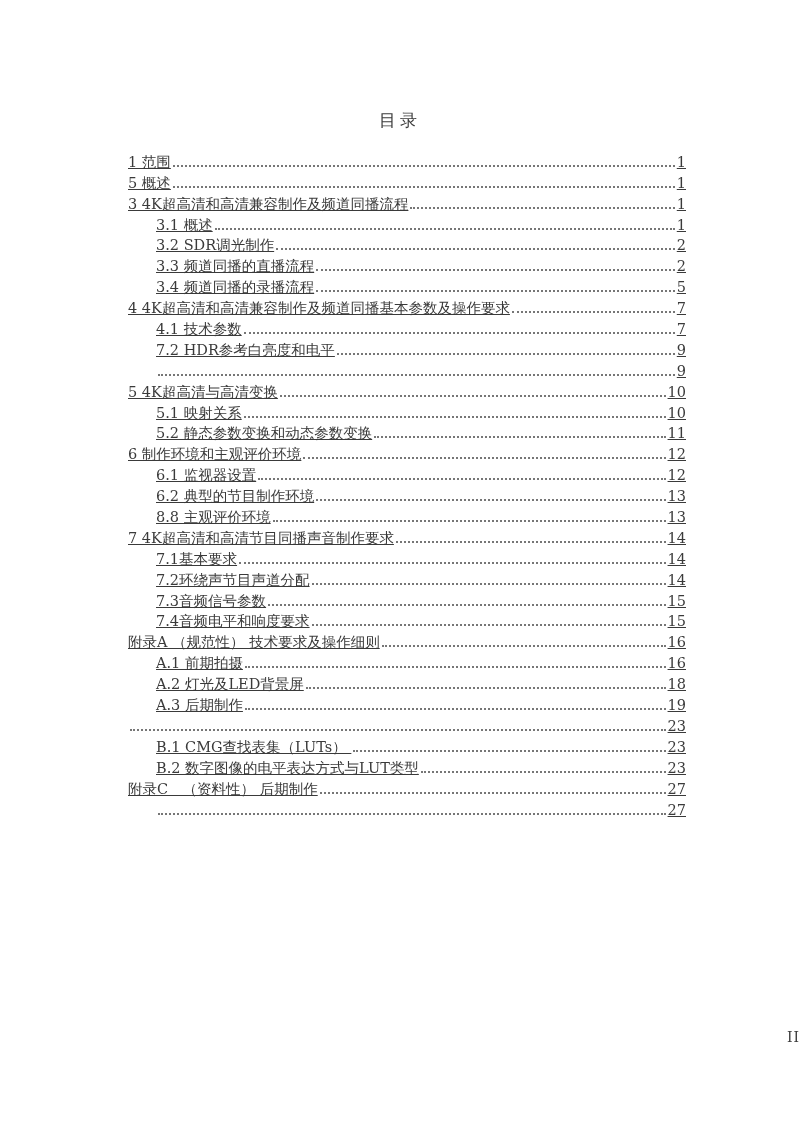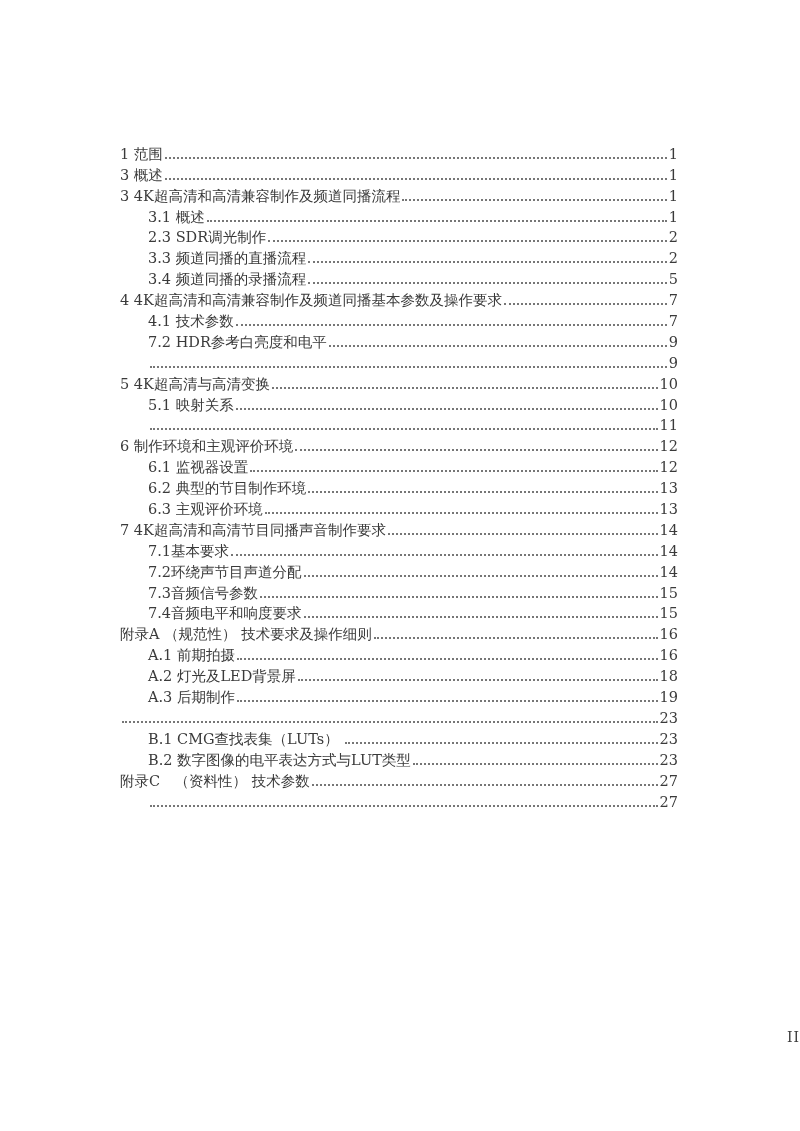--- a/index.html
+++ b/index.html
@@ -30,22 +30,23 @@
     font-weight: normal;
     letter-spacing: 4px;
     margin: 0;
   }
   .toc {
     position: absolute;
     top: 142px;
     left: 120px;
     width: 558px;
     list-style: none;
-    margin: 0;
+    margin: 8px;
     padding: 0;
+    text-decoration: underline;
   }
   .toc-row {
     display: flex;
     align-items: flex-end;
     height: 20.9px;
     font-size: 14.5px;
     line-height: 17px;
   }
   .toc-row.indent {
     padding-left: 28px;
@@ -72,44 +73,45 @@
     text-align: right;
     font-size: 14px;
     letter-spacing: 1px;
   }
 </style>
 </head>
 <body>
 
 <div class="page">
 
+  <h1 class="doc-title">目录</h1>
 
   <ol class="toc">
       <li class="toc-row">
         <span class="toc-label">1 范围</span>
         <span class="toc-leader"></span>
         <span class="toc-page">1</span>
       </li>
       <li class="toc-row">
-        <span class="toc-label">3 概述</span>
+        <span class="toc-label">5 概述</span>
         <span class="toc-leader"></span>
         <span class="toc-page">1</span>
       </li>
       <li class="toc-row">
         <span class="toc-label">3 4K超高清和高清兼容制作及频道同播流程</span>
         <span class="toc-leader"></span>
         <span class="toc-page">1</span>
       </li>
       <li class="toc-row indent">
         <span class="toc-label">3.1 概述</span>
         <span class="toc-leader"></span>
         <span class="toc-page">1</span>
       </li>
       <li class="toc-row indent">
-        <span class="toc-label">2.3 SDR调光制作</span>
+        <span class="toc-label">3.2 SDR调光制作</span>
         <span class="toc-leader"></span>
         <span class="toc-page">2</span>
       </li>
       <li class="toc-row indent">
         <span class="toc-label">3.3 频道同播的直播流程</span>
         <span class="toc-leader"></span>
         <span class="toc-page">2</span>
       </li>
       <li class="toc-row indent">
         <span class="toc-label">3.4 频道同播的录播流程</span>
@@ -139,40 +141,41 @@
         <span class="toc-label">5 4K超高清与高清变换</span>
         <span class="toc-leader"></span>
         <span class="toc-page">10</span>
       </li>
       <li class="toc-row indent">
         <span class="toc-label">5.1 映射关系</span>
         <span class="toc-leader"></span>
         <span class="toc-page">10</span>
       </li>
       <li class="toc-row indent">
+        <span class="toc-label">5.2 静态参数变换和动态参数变换</span>
         <span class="toc-leader"></span>
         <span class="toc-page">11</span>
       </li>
       <li class="toc-row">
         <span class="toc-label">6 制作环境和主观评价环境</span>
         <span class="toc-leader"></span>
         <span class="toc-page">12</span>
       </li>
       <li class="toc-row indent">
         <span class="toc-label">6.1 监视器设置</span>
         <span class="toc-leader"></span>
         <span class="toc-page">12</span>
       </li>
       <li class="toc-row indent">
         <span class="toc-label">6.2 典型的节目制作环境</span>
         <span class="toc-leader"></span>
         <span class="toc-page">13</span>
       </li>
       <li class="toc-row indent">
-        <span class="toc-label">6.3 主观评价环境</span>
+        <span class="toc-label">8.8 主观评价环境</span>
         <span class="toc-leader"></span>
         <span class="toc-page">13</span>
       </li>
       <li class="toc-row">
         <span class="toc-label">7 4K超高清和高清节目同播声音制作要求</span>
         <span class="toc-leader"></span>
         <span class="toc-page">14</span>
       </li>
       <li class="toc-row indent">
         <span class="toc-label">7.1基本要求</span>
@@ -222,21 +225,21 @@
         <span class="toc-label">B.1 CMG查找表集（LUTs） </span>
         <span class="toc-leader"></span>
         <span class="toc-page">23</span>
       </li>
       <li class="toc-row indent">
         <span class="toc-label">B.2 数字图像的电平表达方式与LUT类型</span>
         <span class="toc-leader"></span>
         <span class="toc-page">23</span>
       </li>
       <li class="toc-row">
-        <span class="toc-label">附录C　（资料性） 技术参数</span>
+        <span class="toc-label">附录C　（资料性） 后期制作</span>
         <span class="toc-leader"></span>
         <span class="toc-page">27</span>
       </li>
       <li class="toc-row indent">
         <span class="toc-leader"></span>
         <span class="toc-page">27</span>
       </li>
     </ol>
 
   <div class="page-footer">II</div>

